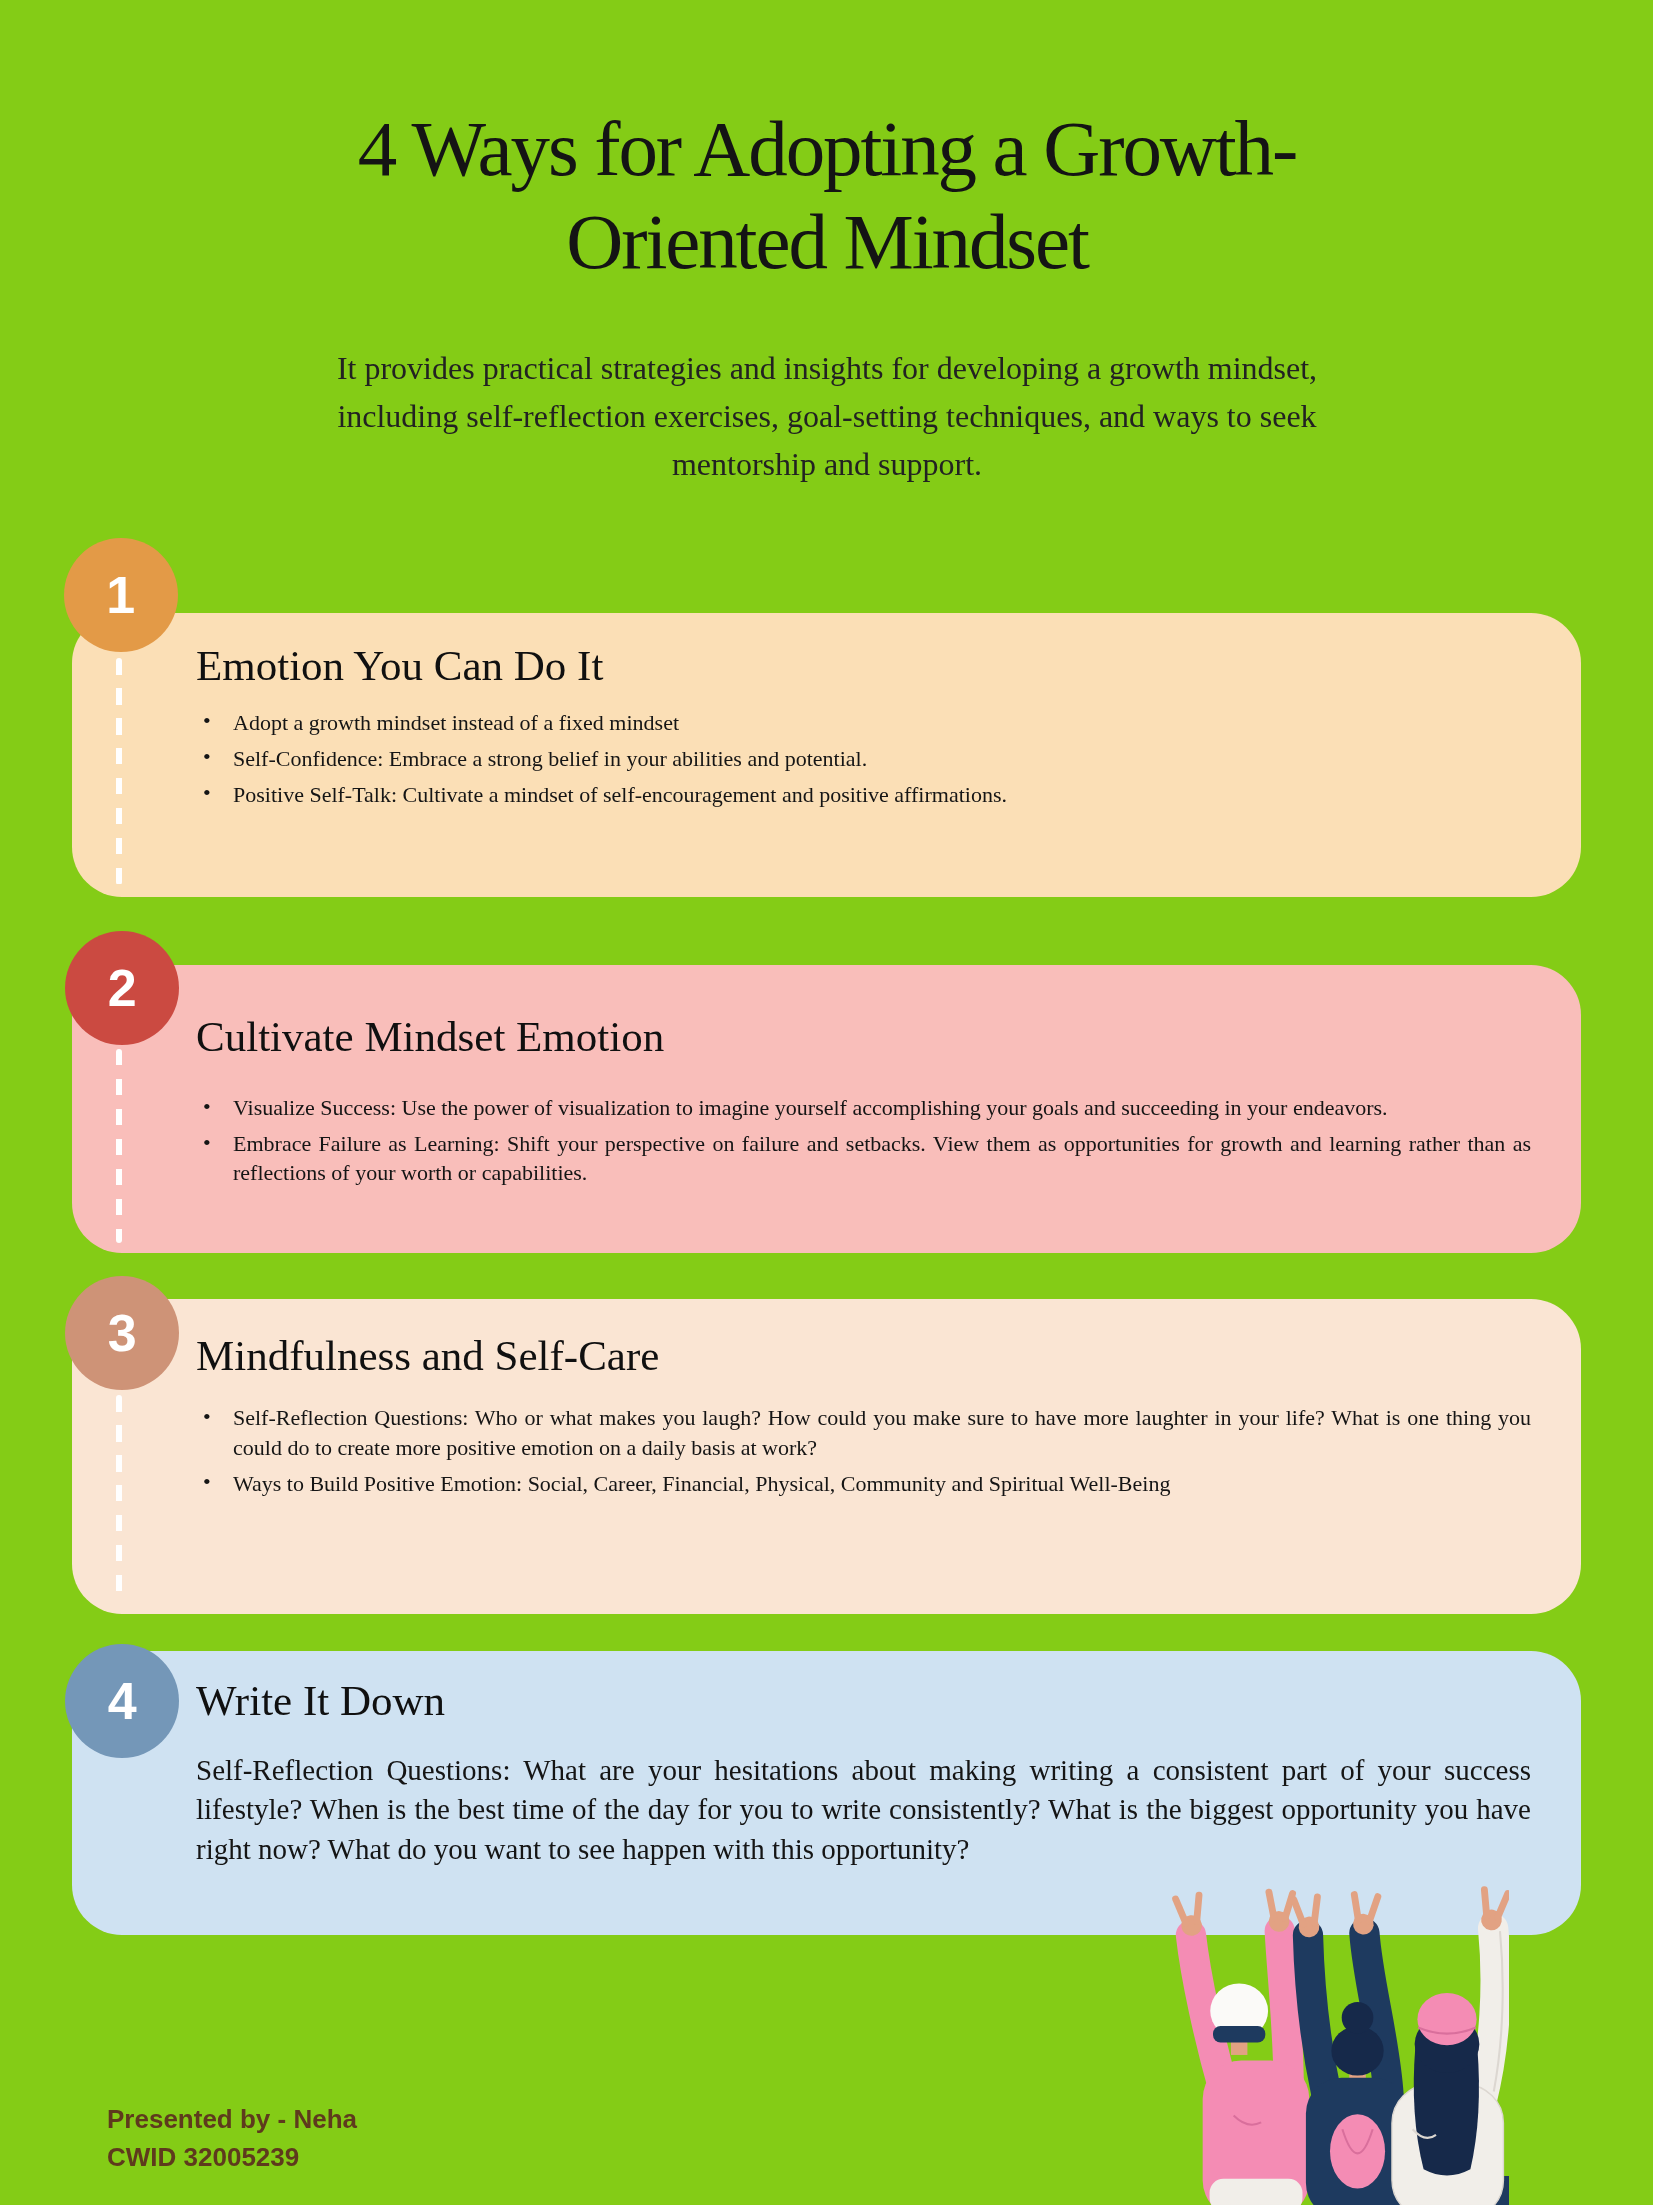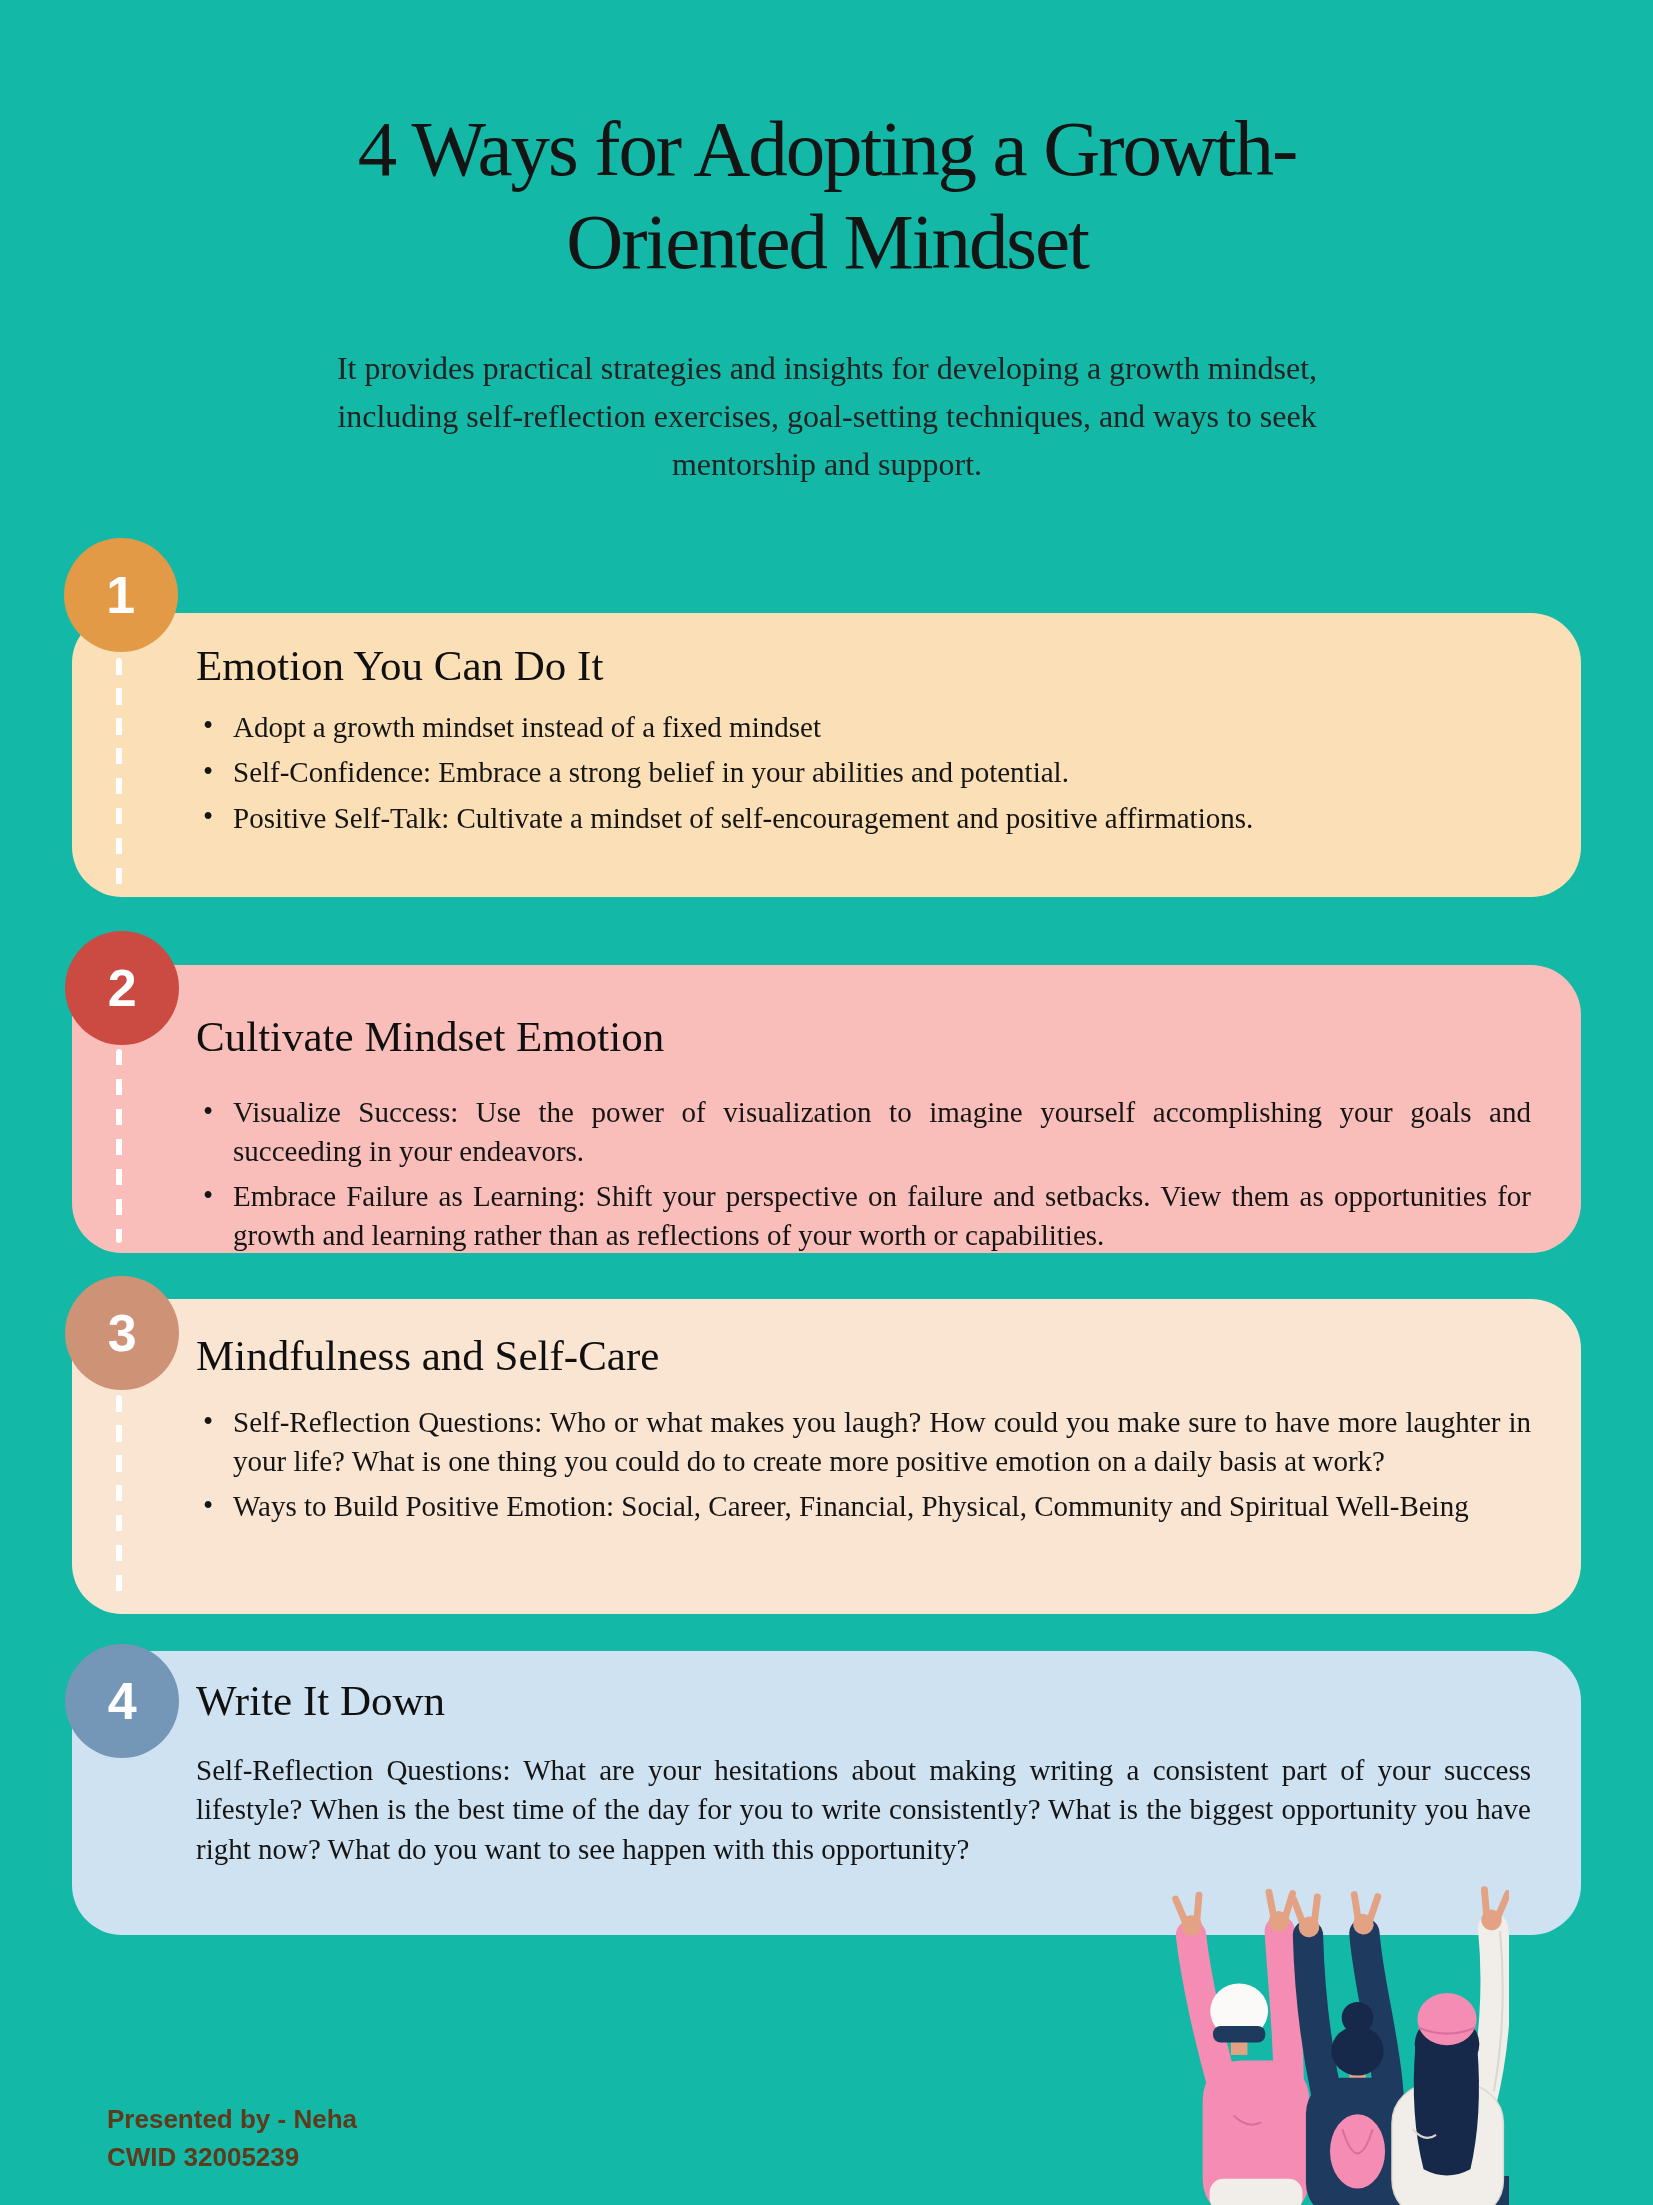--- a/index.html
+++ b/index.html
@@ -1,36 +1,36 @@
 <!DOCTYPE html>
 <html style="font-size:11px"><head>
 <meta charset="utf-8">
 <style>
   html,body{margin:0;padding:0;background:#ffffff;}
-  .page{position:relative;width:1654px;height:2205px;background:#14b8a6;overflow:hidden;
+  .page{position:relative;width:1654px;height:2205px;background:#84cc16;overflow:hidden;
         font-family:"Liberation Serif",serif;color:#1b1b1b;}
 
   
   .title{position:absolute;top:102px;left:0;width:100%;text-align:center;
          font-size:79px;line-height:1.18;letter-spacing:-2.1px;color:#141414;}
   .subtitle{position:absolute;top:344px;left:50%;transform:translateX(-50%);
             width:1048px;text-align:center;font-size:32px;line-height:1.5;color:#222;}
 
   
   .sec{position:absolute;left:72px;width:1509px;}
   .box{position:absolute;inset:0;border-radius:50px;z-index:1;}
   .num{position:absolute;width:114px;height:114px;border-radius:50%;z-index:3;
        display:flex;align-items:center;justify-content:center;
        font-family:"Liberation Sans",sans-serif;font-weight:700;font-size:52px;color:#ffffff;}
   .dash{position:absolute;left:44px;width:6.2px;z-index:2;border-radius:3.4px;
         background-image:repeating-linear-gradient(180deg,#ffffff 0px,#ffffff 16.5px,transparent 16.5px,transparent 30px);}
   .content{position:relative;z-index:2;padding-left:124px;padding-right:50px;}
   .sec-title{margin:0;font-size:43px;font-weight:400;color:#101010;}
   .bullets{list-style:none;margin:18px 0 0;padding:0;}
-  .bullets li{position:relative;padding-left:37px;font-size:29px;line-height:1.33;margin-bottom:6.9px;color:#151515;}
+  .bullets li{position:relative;padding-left:37px;font-size:22px;line-height:1.33;margin-bottom:6.9px;color:#151515;}
   .bullets li::before{content:"•";position:absolute;left:6.9px;top:-1.4px;}
   .justify li,.para{text-align:justify;}
   .para{margin:26px 0 0;font-size:29px;line-height:1.36;color:#151515;}
 
   #s1{top:613px;height:284px;}  #s1 .num{left:-8.3px;top:-75px;}
   #s1 .dash{top:45px;height:227px;}  #s1 .content{padding-top:27.6px;}
   #s2{top:965px;height:288px;} #s2 .num{left:-6.9px;top:-34px;}
   #s2 .dash{top:84px;height:194px;} #s2 .content{padding-top:47px;}
   #s2 .bullets{margin-top:32px;}
   #s3{top:1299px;height:315px;} #s3 .num{left:-6.9px;top:-23px;}

